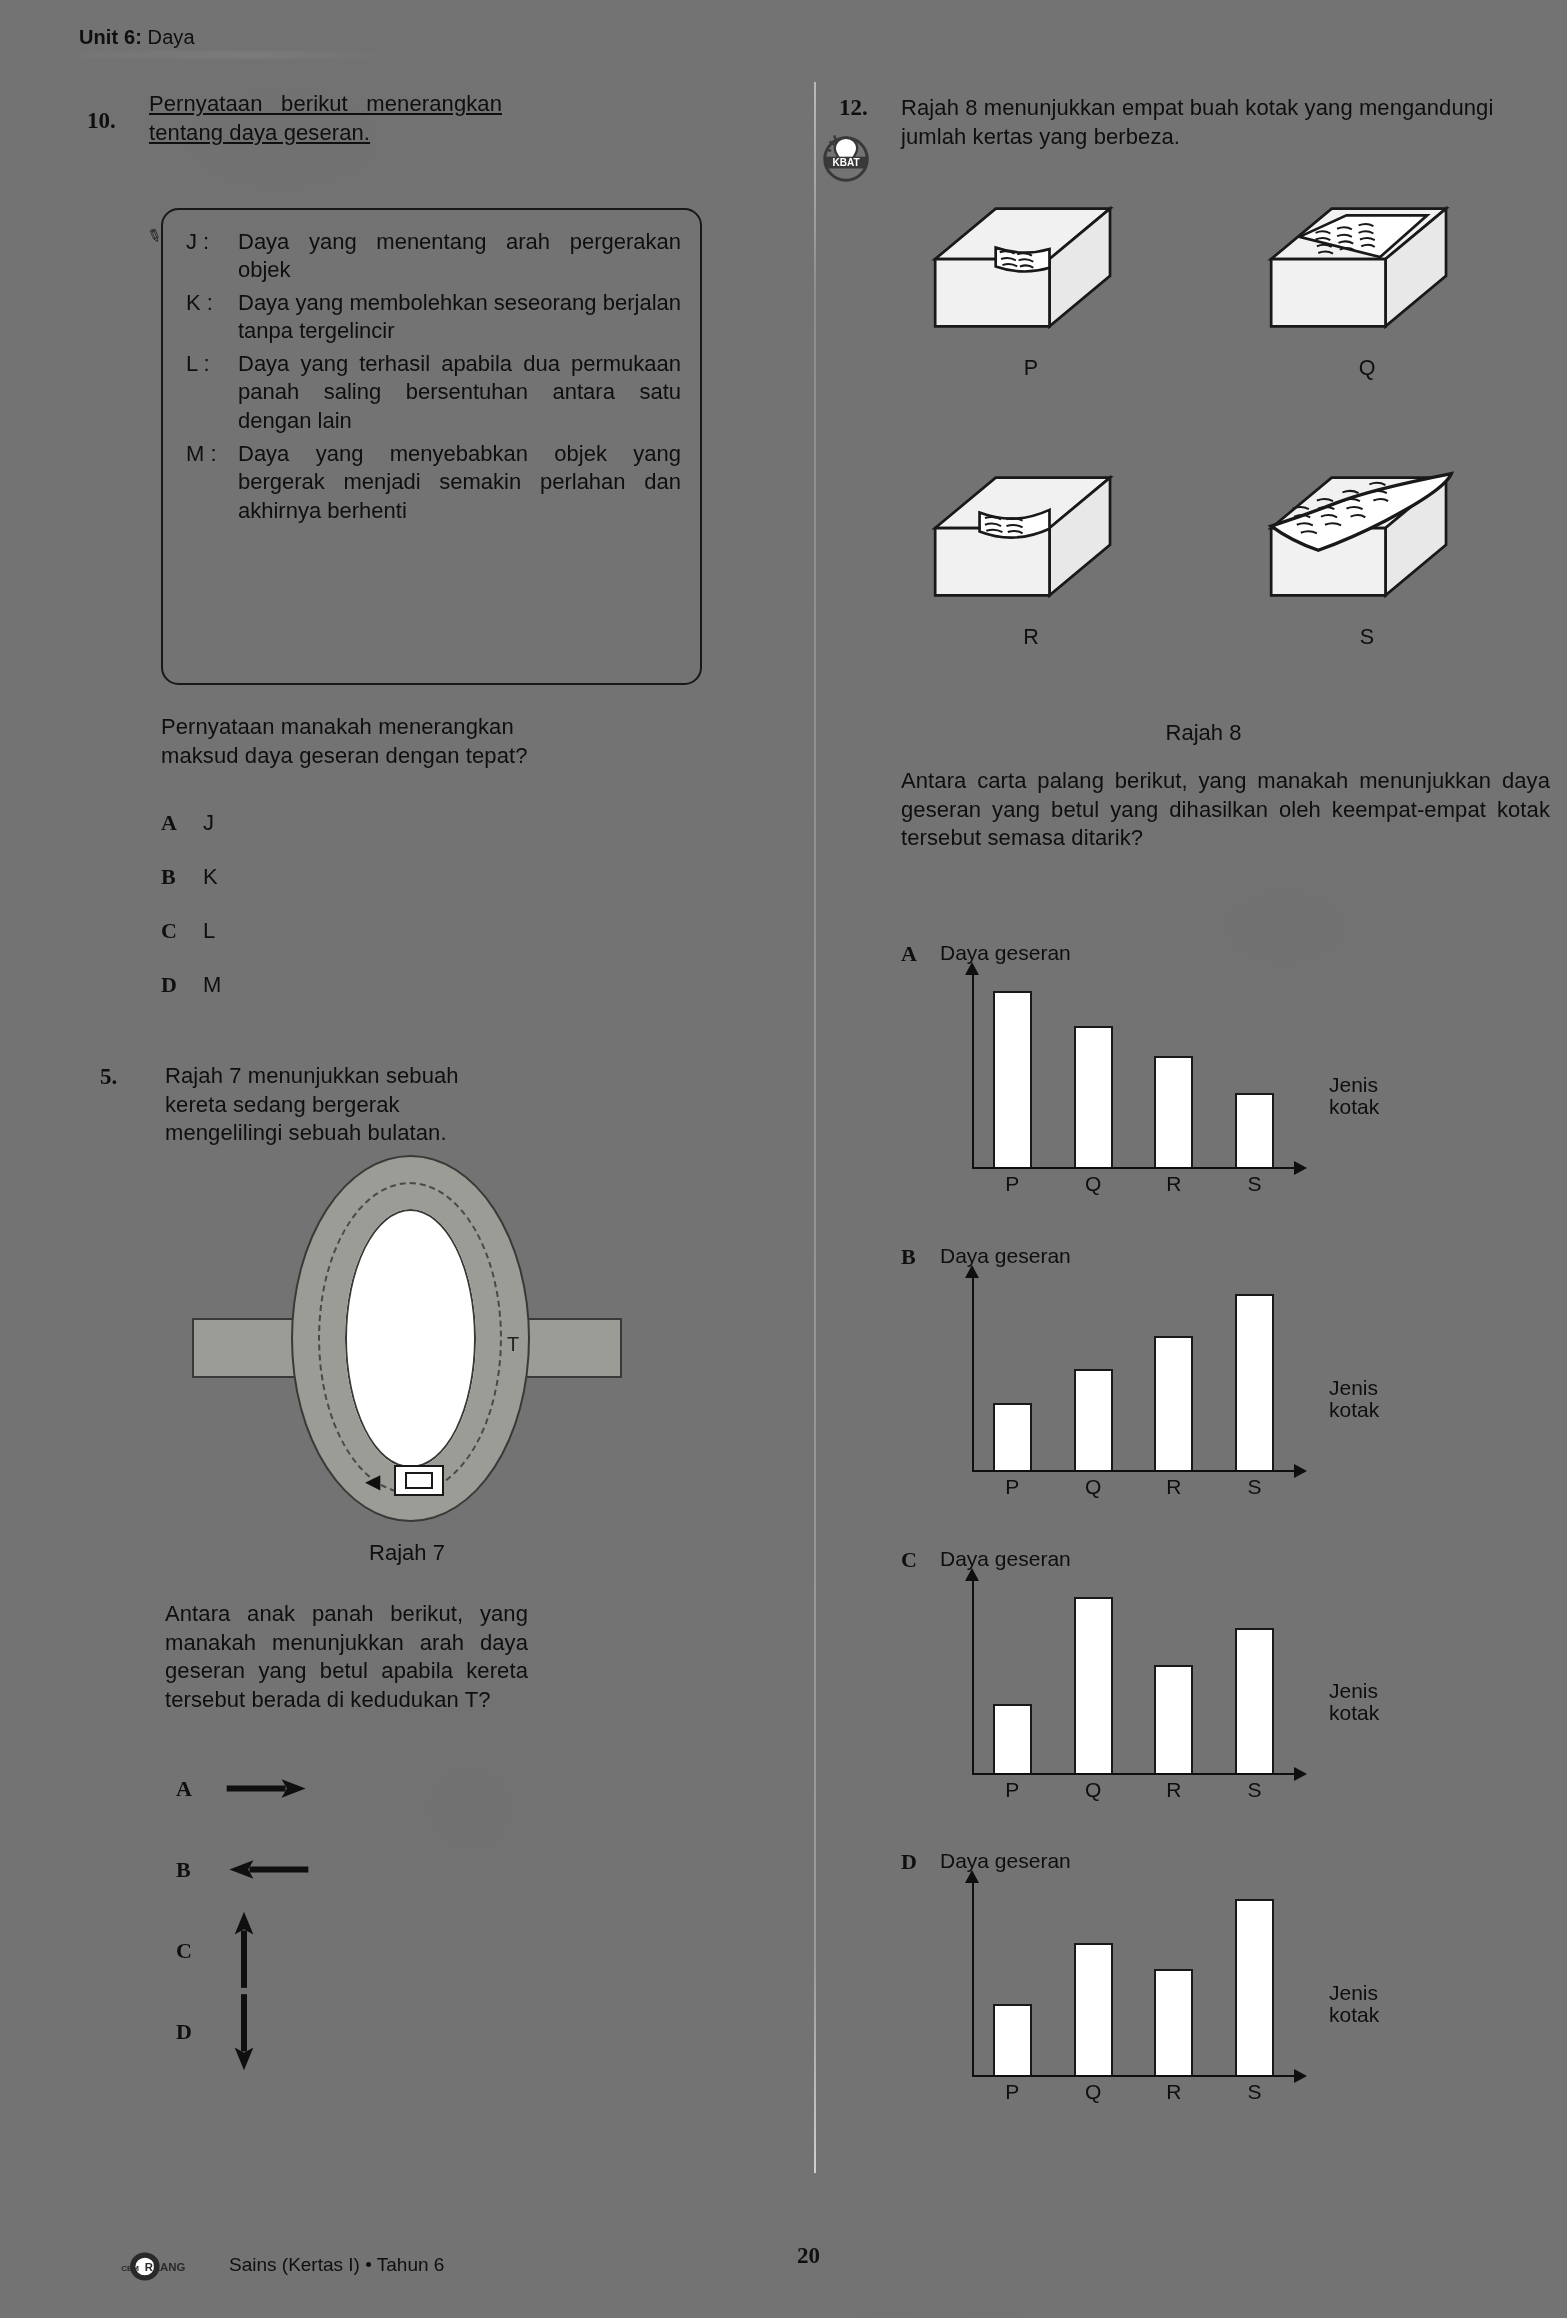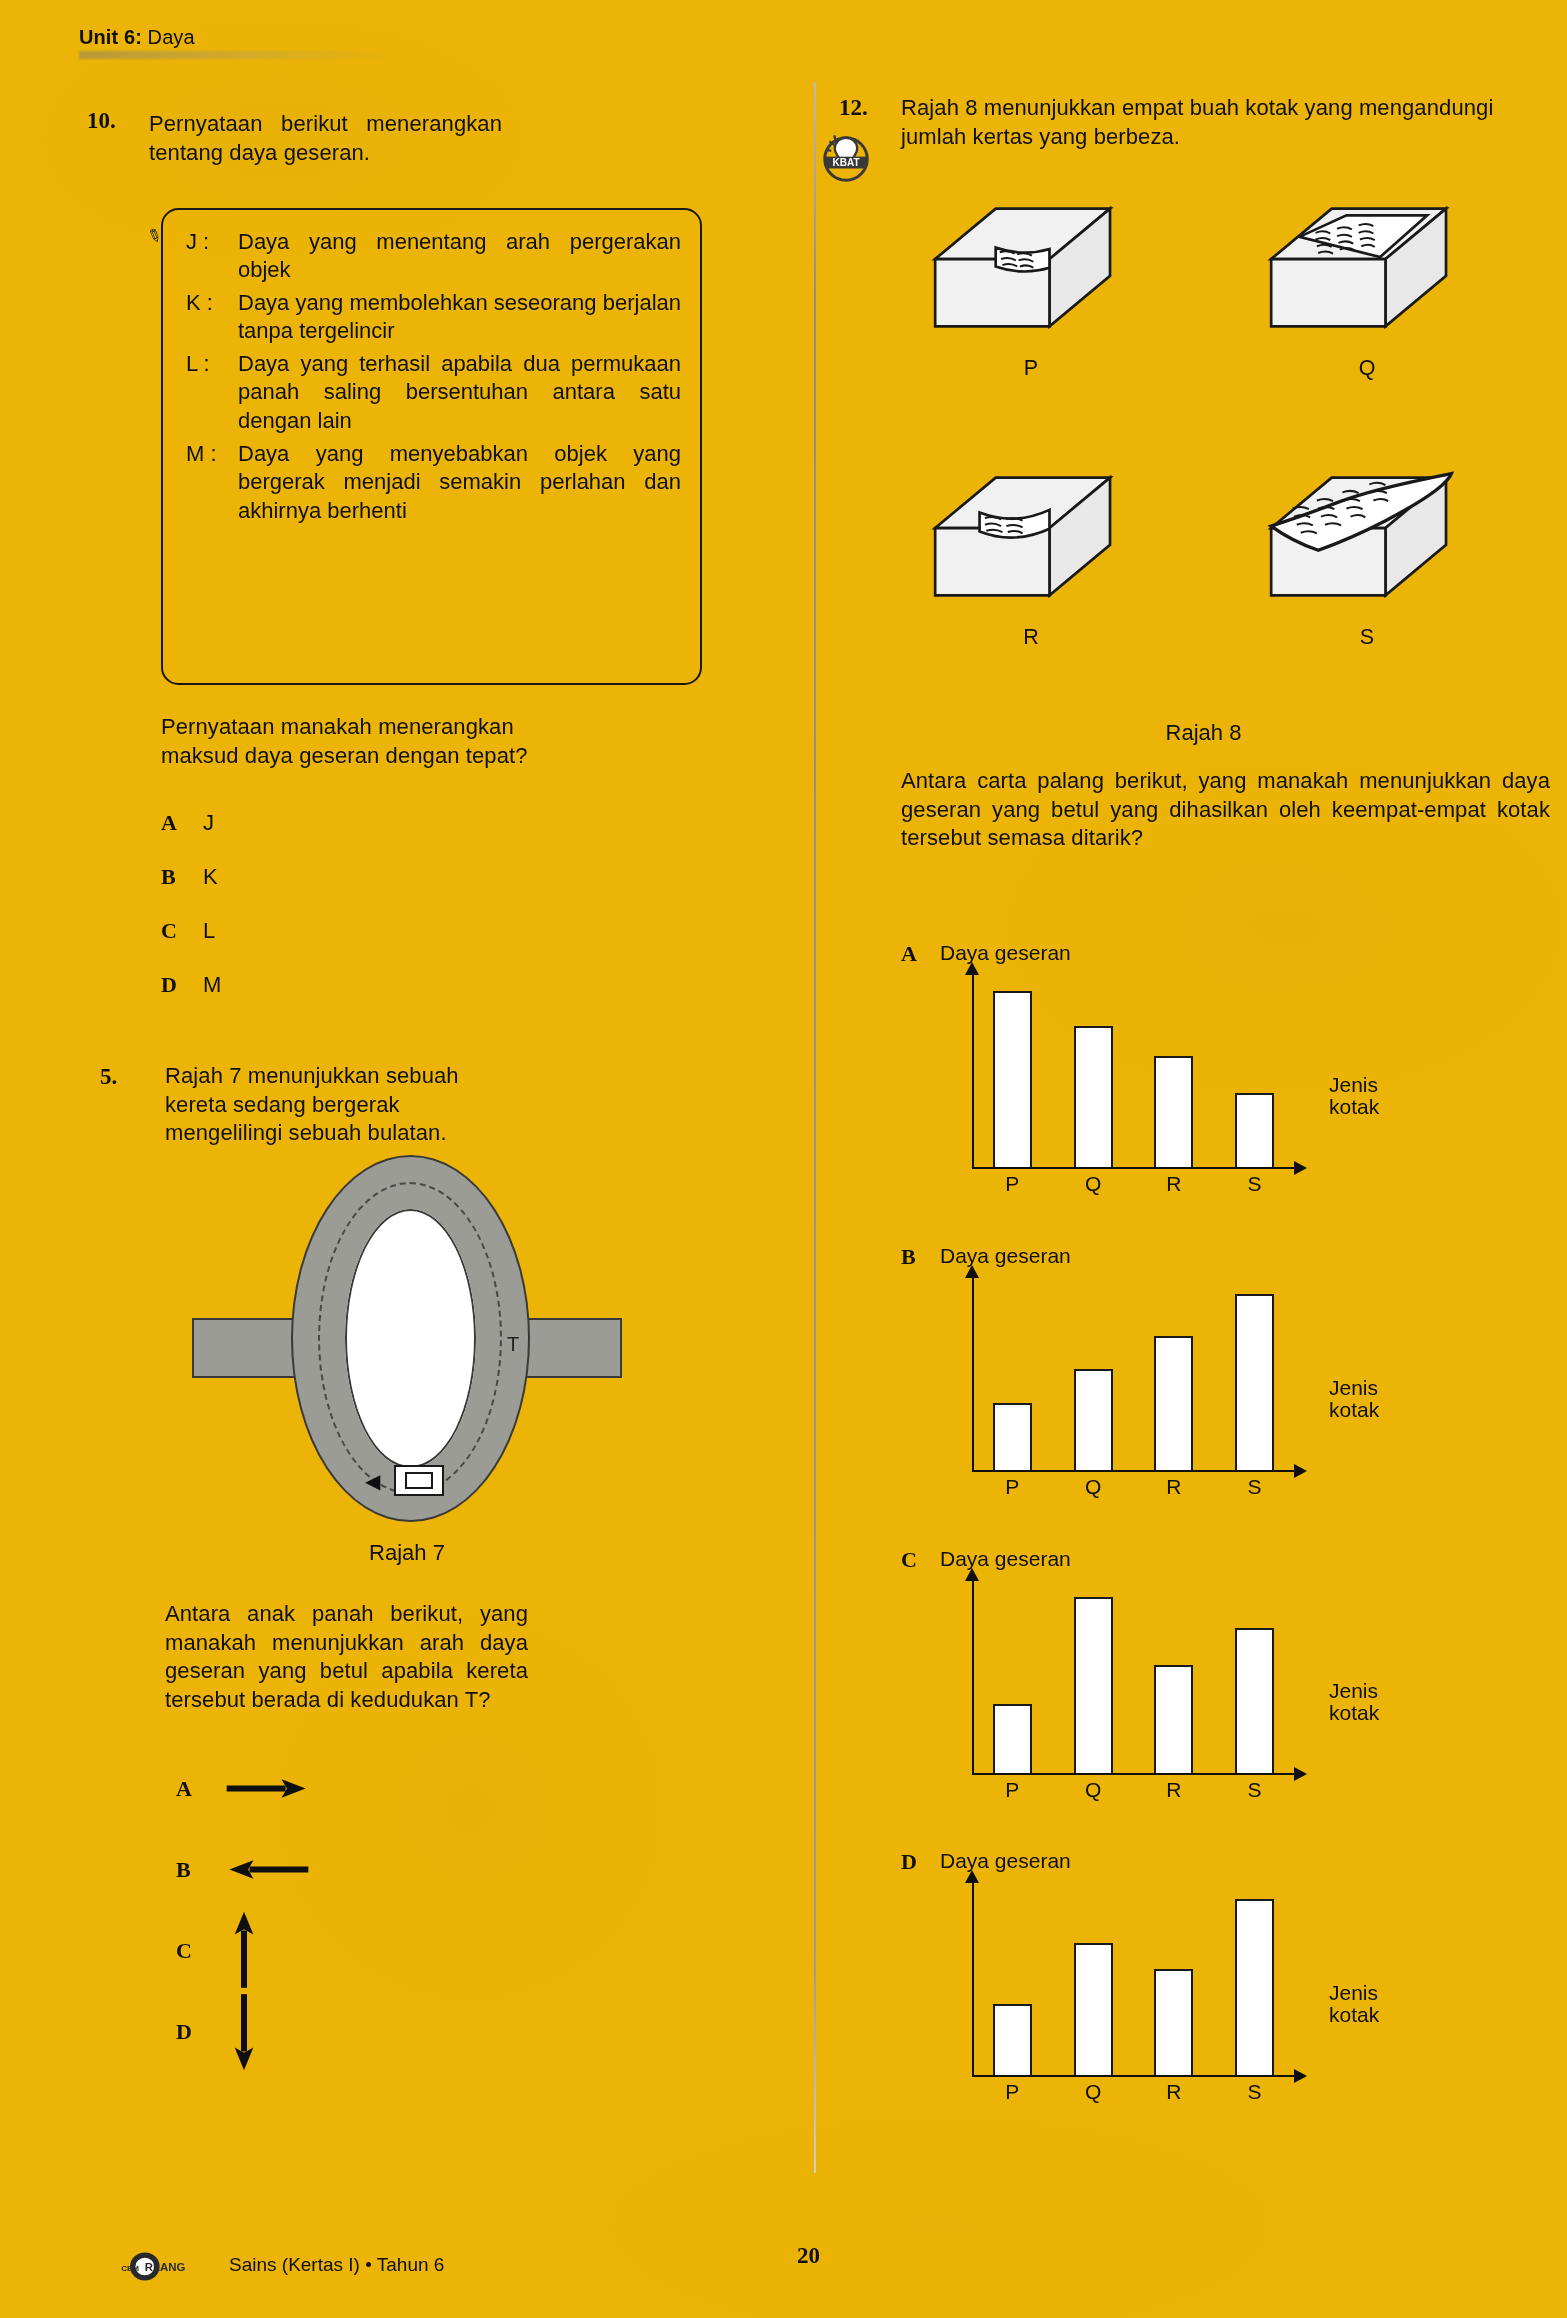--- a/index.html
+++ b/index.html
@@ -1,21 +1,21 @@
 <!DOCTYPE html>
 <html style="font-size:10.8px"><head>
 <meta charset="utf-8">
 <style>
   html,body{margin:0;padding:0;background:#ffffff;}
   body{
     width:1567px;height:2319px;position:relative;overflow:hidden;
     font-family:"Liberation Sans",sans-serif;color:#111;
     filter:contrast(1.02);
   }
-  .page{position:absolute;inset:0;background:#eab308;}
+  .page{position:absolute;inset:0;background:#737373;}
   
   .scan-tint{position:absolute;inset:0;pointer-events:none;
     background:
       radial-gradient(ellipse 403px 202px at 18% 6%, rgba(0,0,0,.018), transparent 70%),
       radial-gradient(ellipse 471px 282px at 82% 40%, rgba(0,0,0,.015), transparent 72%),
       radial-gradient(ellipse 336px 336px at 30% 78%, rgba(0,0,0,.016), transparent 70%),
       radial-gradient(ellipse 605px 202px at 60% 96%, rgba(0,0,0,.012), transparent 72%);
   }
   .hdr-unit{position:absolute;left:79px;top:25.6px;font-size:20px;letter-spacing:0.1px;font-weight:700;}
   .hdr-unit .u{font-weight:700;}
@@ -28,21 +28,21 @@
 
   
   .q-num{position:absolute;font-weight:700;font-size:23px;font-family:"Liberation Serif",serif;}
   .body-txt{font-size:22px;line-height:1.30;letter-spacing:0.1px;}
   .just{text-align:justify;text-justify:inter-word;}
   .opt-letter{font-family:"Liberation Serif",serif;font-weight:700;font-size:22px;}
 
   
   .col-l{position:absolute;left:0;top:0;width:810px;height:2115px;}
   .q10-num{left:87px;top:108px;}
-  .q10-stem{position:absolute;left:149px;top:110px;width:353px;}
+  .q10-stem{position:absolute;left:149px;top:90px;width:353px;text-decoration:underline;}
   .stmt-box{position:absolute;left:161px;top:208px;width:541px;height:477px;
     border:2px solid #1a1a1a;border-radius:17.5px;box-sizing:border-box;padding:17.5px 19px 6.7px 23px;}
   .stmt-row{display:flex;margin-bottom:4px;}
   .stmt-key{flex:0 0 52px;font-size:22px;line-height:1.30;}
   .stmt-val{flex:1;font-size:22px;line-height:1.30;text-align:justify;text-justify:inter-word;}
   .box-tick{position:absolute;left:147px;top:226px;font-size:17.5px;color:#222;transform:rotate(22deg);}
 
   .q10-ask{position:absolute;left:161px;top:713px;width:377px;}
   .opts-10{position:absolute;left:161px;top:810px;}
   .opt-10{display:flex;align-items:baseline;margin-bottom:28px;}

